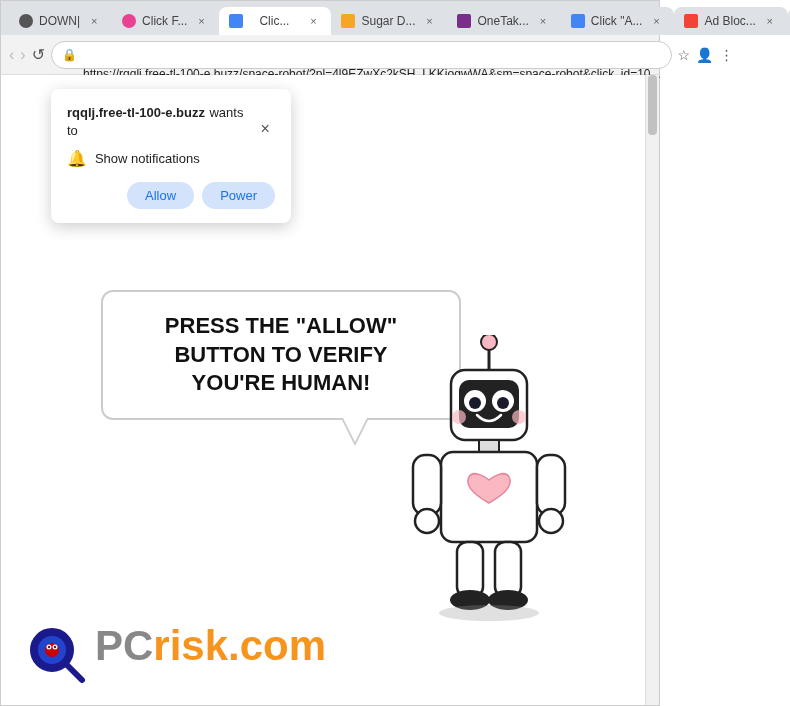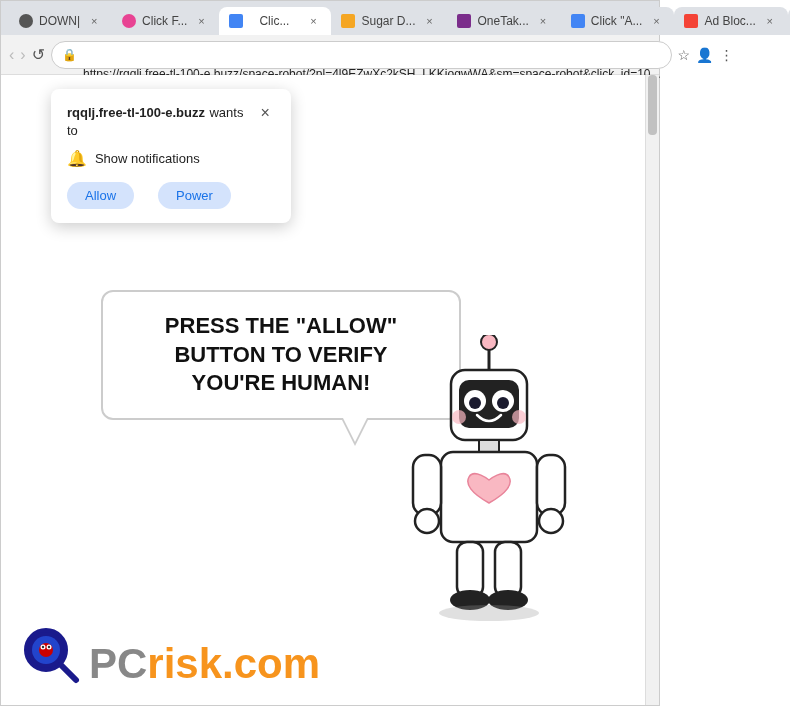--- a/index.html
+++ b/index.html
@@ -28,43 +28,43 @@
 
     
     .page-content { flex: 1; background: #fff; position: relative; overflow: hidden; }
 
     
     .scrollbar { position: absolute; right: 0; top: 0; bottom: 0; width: 14px; background: #f1f1f1; border-left: 1px solid #ddd; }
     .scrollbar-thumb { position: absolute; top: 0; left: 2px; right: 2px; height: 60px; background: #c1c1c1; border-radius: 4px; }
 
     
     .notification-popup { position: absolute; top: 14px; left: 50px; width: 240px; background: #fff; border-radius: 8px; box-shadow: 0 4px 16px rgba(0,0,0,0.2); padding: 14px 16px; z-index: 10; }
-    .notif-header { display: flex; align-items: flex-start; justify-content: space-between; margin-bottom: 10px; }
+    .notif-header { display: flex; align-items: flex-end; justify-content: space-between; margin-bottom: 10px; }
     .notif-title { font-size: 13px; font-weight: bold; color: #222; }
     .notif-wants { font-size: 13px; font-weight: normal; color: #222; }
     .notif-close { cursor: pointer; color: #555; font-size: 16px; width: 20px; height: 20px; display: flex; align-items: center; justify-content: center; }
     .notif-body { display: flex; align-items: center; gap: 8px; margin-bottom: 14px; }
     .notif-bell { font-size: 16px; color: #555; }
     .notif-text { font-size: 13px; color: #222; }
-    .notif-buttons { display: flex; justify-content: flex-start; gap: 24px; }
+    .notif-buttons { display: flex; justify-content: flex-end; gap: 8px; }
     .notif-btn { padding: 6px 18px; border-radius: 16px; border: none; cursor: pointer; font-size: 13px; font-weight: 500; }
     .notif-btn.allow { background: #e8f0fe; color: #1a73e8; }
     .notif-btn.block { background: #e8f0fe; color: #1a73e8; }
 
     
     .speech-bubble { position: absolute; left: 100px; top: 215px; width: 360px; background: #fff; border: 2px solid #ccc; border-radius: 12px; padding: 20px 30px; display: flex; align-items: center; justify-content: center; }
     .speech-bubble::after { content: ''; position: absolute; bottom: -28px; left: 50%; transform: translateX(60px); border-left: 14px solid transparent; border-right: 14px solid transparent; border-top: 28px solid #ccc; }
     .speech-bubble::before { content: ''; position: absolute; bottom: -24px; left: 50%; transform: translateX(62px); border-left: 12px solid transparent; border-right: 12px solid transparent; border-top: 24px solid #fff; z-index: 1; }
     .bubble-text { font-size: 22px; font-weight: 900; color: #111; text-align: center; line-height: 1.3; }
 
     
     .robot-container { position: absolute; right: 80px; bottom: 90px; width: 180px; height: 280px; }
 
     
-    .pcrisk-logo { position: absolute; bottom: 20px; left: 20px; display: flex; align-items: flex-end; gap: 8px; }
+    .pcrisk-logo { position: absolute; bottom: 20px; left: 26px; display: flex; align-items: flex-start; gap: 8px; }
   </style>
 </head>
 <body>
 
 <div class="browser-frame">
 
   <div class="title-bar">
     <div class="title-bar-tabs">
 
       <div class="tab">

